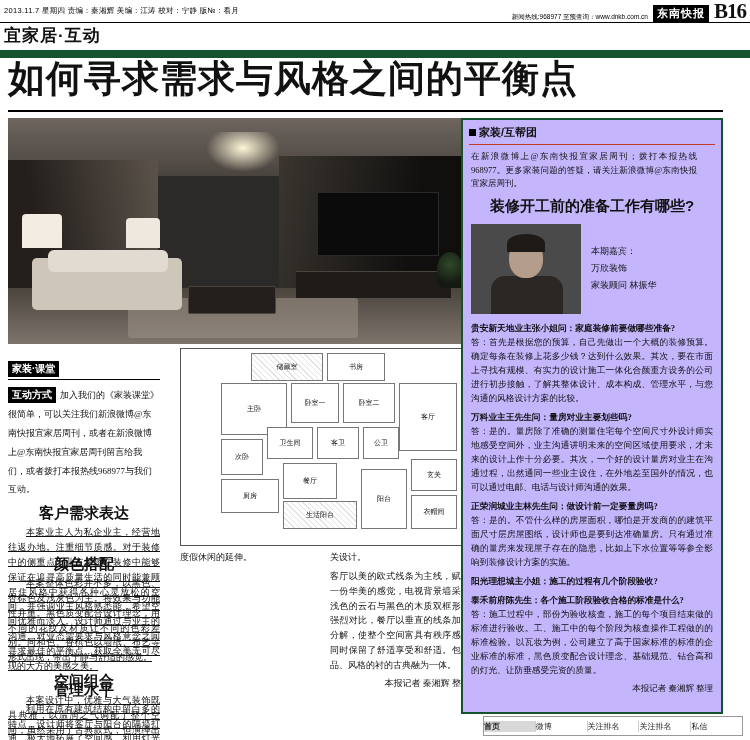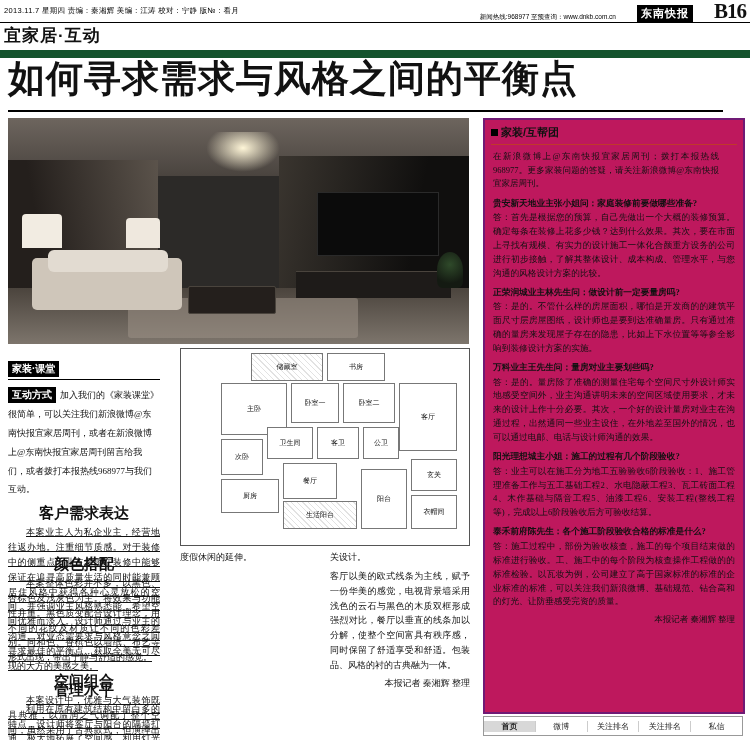--- a/index.html
+++ b/index.html
@@ -17,21 +17,21 @@
   .masthead{
     position:absolute;left:0;top:0;width:750px;height:22px;
     border-bottom:1px solid #000;
     display:flex;align-items:center;
   }
   .mast-left{
     font-size:7.5px;letter-spacing:0.3px;padding-left:4px;color:#000;
     font-family:"Liberation Sans", sans-serif;
   }
   .mast-right{
-    margin-left:auto;display:flex;align-items:flex-end;gap:21px;padding-right:4px;
+    margin-left:auto;display:flex;align-items:flex-end;gap:5px;padding-right:4px;
   }
   .mast-info{
     font-size:6.5px;text-align:right;line-height:1.25;color:#000;
     font-family:"Liberation Sans", sans-serif;
   }
   .logo-box{
     background:#000;color:#fff;font-size:11px;font-weight:bold;
     padding:2px 4px;letter-spacing:1px;line-height:1.1;
   }
   .page-no{font-size:21px;font-weight:bold;line-height:1;letter-spacing:-1px;}
@@ -151,22 +151,22 @@
   }
   .ptext{
     font-size:9px;line-height:1.65;text-align:justify;margin:0 0 4px 0;
     font-family:"Liberation Serif", serif;
   }
   .ptext.ind{text-indent:18px;text-decoration:underline;}
   .byline{font-size:9px;text-align:right;margin-top:4px;}
 
   
   .rbox{
-    position:absolute;left:483px;top:118px;width:258px;height:592px;
-    border:2px solid #701a75;background:#be185d;
+    position:absolute;left:461px;top:118px;width:258px;height:592px;
+    border:2px solid #14532d;background:#c4b5fd;
   }
   .rbox-hdr{
     margin:5px 0 4px 6px;font-size:11px;font-weight:bold;
     font-family:"Liberation Sans", sans-serif;
   }
   .rbox-hdr .sq{display:inline-block;width:7px;height:7px;background:#000;margin-right:3px;}
   .redline{height:1px;background:#c0392b;margin:0 6px 5px 6px;}
   .rbox-intro{
     font-size:8.5px;line-height:1.6;margin:0 24px 6px 8px;text-align:justify;
   }
@@ -198,21 +198,21 @@
   .qa .q{font-size:8.7px;font-weight:bold;line-height:1.55;margin-bottom:1px;}
   .qa .a{font-size:8.7px;line-height:1.6;text-align:justify;}
   .rbox-byline{font-size:8.5px;text-align:right;margin:4px 8px 0 8px;}
 
   
   .bottombar{
     position:absolute;left:483px;top:716px;width:258px;height:18px;
     border:1px solid #999;display:flex;align-items:center;
   }
   .bb-item{
-    flex:1;text-align:center;font-size:8px;color:#222;
+    flex:1;font-size:8px;color:#222;
     font-family:"Liberation Sans", sans-serif;border-right:1px solid #ccc;
   }
   .bb-item:last-child{border-right:none;}
   .bb-item.active{background:#d8d8d8;font-weight:bold;}
 </style>
 </head>
 <body>
 
 <div class="page">
 
@@ -302,41 +302,53 @@
     <div class="ptext">客厅以美的欧式线条为主线，赋予一份华美的感觉，电视背景墙采用浅色的云石与黑色的木质双框形成强烈对比，餐厅以垂直的线条加以分解，使整个空间富具有秩序感，同时保留了舒适享受和舒适。包装品、风格的衬的古典融为一体。</div>
     <div class="byline">本报记者 秦湘辉 整理</div>
   </div>
 
   <div class="rbox">
     <div class="rbox-hdr">
       <span class="sq"></span><span>家装/互帮团</span>
     </div>
     <div class="redline"></div>
     <div class="rbox-intro">在新浪微博上@东南快报宜家居周刊；拨打本报热线968977。更多家装问题的答疑，请关注新浪微博@东南快报宜家居周刊。</div>
-
+    <div class="rbox-title">装修开工前的准备工作有哪些?</div>
+
+    <div class="guest-wrap">
+      <div class="guest-photo">
+        <div class="gp-body"></div>
+        <div class="gp-head"></div>
+        <div class="gp-hair"></div>
+      </div>
+      <div class="guest-info">
+        <div>本期嘉宾：</div>
+        <div>万欣装饰</div>
+        <div>家装顾问  林振华</div>
+      </div>
+    </div>
 
     <div class="qa">
       <div class="q">贵安新天地业主张小姐问：家庭装修前要做哪些准备?</div>
       <div class="a">答：首先是根据您的预算，自己先做出一个大概的装修预算。确定每条在装修上花多少钱？达到什么效果。其次，要在市面上寻找有规模、有实力的设计施工一体化合颜重方设务的公司进行初步接触，了解其整体设计、成本构成、管理水平，与您沟通的风格设计方案的比较。</div>
     </div>
     <div class="qa">
+      <div class="q">万科业主王先生问：量房对业主要划些吗?</div>
+      <div class="a">答：是的。量房除了准确的测量住宅每个空间尺寸外设计师实地感受空间外，业主沟通讲明未来的空间区域使用要求，才未来的设计上作十分必要。其次，一个好的设计量房对业主在沟通过程，出然通同一些业主设住，在外地差至国外的情况，也可以通过电邮、电话与设计师沟通的效果。</div>
+    </div>
+    <div class="qa">
       <div class="q">正荣润城业主林先生问：做设计前一定要量房吗?</div>
       <div class="a">答：是的。不管什么样的房屋面积，哪怕是开发商的的建筑平面尺寸层房屋图纸，设计师也是要到达准确量房。只有通过准确的量房来发现屋子存在的隐患，比如上下水位置等等参全影响到装修设计方案的实施。</div>
     </div>
     <div class="qa">
-      <div class="q">万科业主王先生问：量房对业主要划些吗?</div>
-      <div class="a">答：是的。量房除了准确的测量住宅每个空间尺寸外设计师实地感受空间外，业主沟通讲明未来的空间区域使用要求，才未来的设计上作十分必要。其次，一个好的设计量房对业主在沟通过程，出然通同一些业主设住，在外地差至国外的情况，也可以通过电邮、电话与设计师沟通的效果。</div>
-    </div>
-    <div class="qa">
       <div class="q">阳光理想城主小姐：施工的过程有几个阶段验收?</div>
-      <div class="a">答：业主可以在施工分为地工五验验收6阶段验收：1、施工管理准备工作与五工基础工程2、水电隐蔽工程3、瓦工砖面工程4、木作基础与隔音工程5、油漆工程6、安装工程(整线工程等)，完成以上6阶段验收后方可验收结算。</div>
     </div>
     <div class="qa">
       <div class="q">泰禾前府陈先生：各个施工阶段验收合格的标准是什么?</div>
-      <div class="a">答：施工过程中，部份为验收核查，施工的每个项目结束做的标准进行验收。工、施工中的每个阶段为核查操作工程做的的标准检验。以瓦妆为例，公司建立了高于国家标准的标准的企业标准的标准，可以关注我们新浪微博、基础规范、钻合高和的灯光、让防垂感受完资的质量。</div>
+      <div class="a">答：施工过程中，部份为验收核查，施工的每个项目结束做的标准进行验收。工、施工中的每个阶段为核查操作工程做的的标准检验。以瓦妆为例，公司建立了高于国家标准的标准的企业标准的标准，黑色质变配合设计理念、基础规范、钻合高和的灯光、让防垂感受完资的质量。</div>
     </div>
     <div class="rbox-byline">本报记者 秦湘辉 整理</div>
   </div>
 
   <div class="bottombar">
     <div class="bb-item active">首页</div>
     <div class="bb-item">微博</div>
     <div class="bb-item">关注排名</div>
     <div class="bb-item">关注排名</div>
     <div class="bb-item">私信</div>

